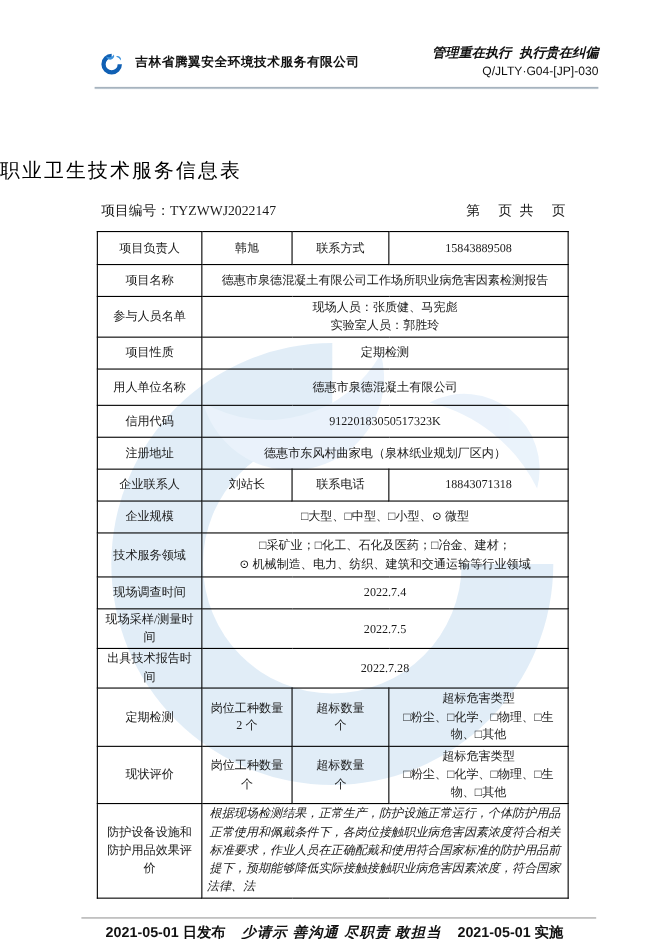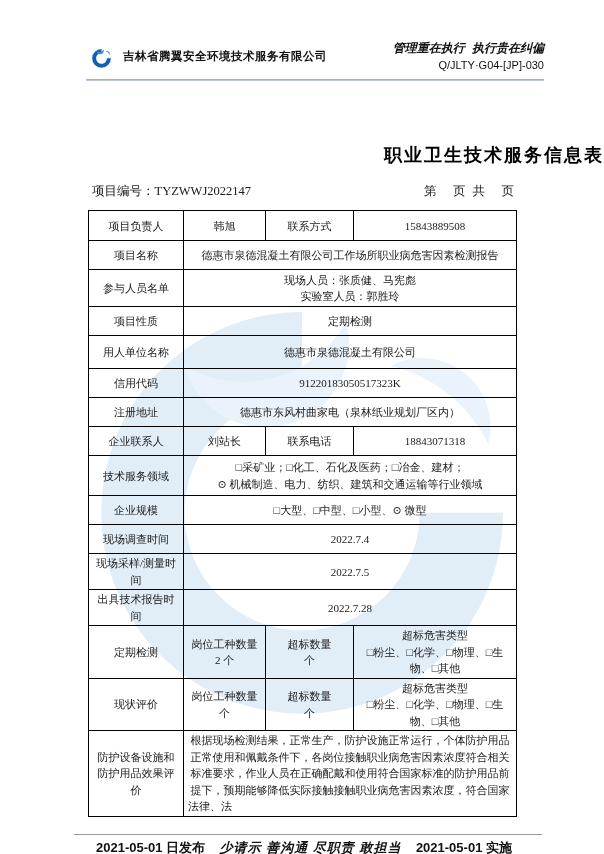--- a/index.html
+++ b/index.html
@@ -35,23 +35,23 @@
   .slogan{font-size:12px;font-weight:bold;font-style:italic;color:#111;line-height:1.5;font-family:Liberation Mono, monospace;}
   .doccode{font-size:11px;font-weight:normal;color:#111;line-height:1.4;}
   .hrule{
     position:relative;z-index:2;
     margin:6px 60px 0 86px;height:2px;
     background:linear-gradient(#9aa7b4,#c8d2da);
   }
   
   .title{
     position:relative;z-index:2;
-    margin:62px 0 0 0;text-align:right;
-    font-family:"Liberation Sans","DejaVu Sans",sans-serif;
-    font-size:18px;font-weight:bold;letter-spacing:2px;color:#000;
+    margin:62px 0 0 0;text-align:left;
+    font-family:"Liberation Sans","DejaVu Sans",sans-serif;
+    font-size:18px;font-weight:normal;letter-spacing:2px;color:#000;
   }
   .meta{
     position:relative;z-index:2;
     display:flex;justify-content:space-between;align-items:flex-start;
     margin:16px 88px 0 92px;font-size:12.5px;
   }
   .pg{letter-spacing:2px;}
   
   table.grid{
     position:relative;z-index:2;
@@ -60,21 +60,21 @@
     font-size:11px;background:transparent;
   }
   table.grid td{
     border:1px solid #000;
     text-align:center;vertical-align:middle;
     padding:1px 4px;line-height:1.5;
     overflow:hidden;
     white-space:pre-line;
   }
   td.lbl{padding:1px 6px;}
-  td.lft{text-align:justify;text-align-last:left;padding:2px 8px;line-height:1.62;}
+  td.lft{text-align:justify;text-align-last:left;padding:2px 8px;line-height:1.62;font-style:italic;}
   
   .frule{
     position:relative;z-index:2;
     margin:3px 62px 0 74px;height:1px;background:#999;
   }
   .ftr{
     position:relative;z-index:2;
     display:flex;justify-content:space-between;align-items:baseline;
     margin:4px 92px 0 96px;
     font-family:"Liberation Sans","DejaVu Sans",sans-serif;
@@ -166,28 +166,28 @@
     <tr style="height:29px">
       <td class="lbl">注册地址</td>
       <td colspan="3">德惠市东风村曲家电（泉林纸业规划厂区内）</td>
     </tr>
     <tr style="height:29px">
       <td class="lbl">企业联系人</td>
       <td>刘站长</td>
       <td class="lbl">联系电话</td>
       <td>18843071318</td>
     </tr>
+    <tr style="height:29px">
+      <td class="lbl">企业规模</td>
+      <td colspan="3">□大型、□中型、□小型、⊙ 微型</td>
+    </tr>
     <tr style="height:40px">
       <td class="lbl">技术服务领域</td>
       <td colspan="3">□采矿业；□化工、石化及医药；□冶金、建材；
 ⊙ 机械制造、电力、纺织、建筑和交通运输等行业领域</td>
-    </tr>
-    <tr style="height:29px">
-      <td class="lbl">企业规模</td>
-      <td colspan="3">□大型、□中型、□小型、⊙ 微型</td>
     </tr>
     <tr style="height:29px">
       <td class="lbl">现场调查时间</td>
       <td colspan="3">2022.7.4</td>
     </tr>
     <tr style="height:36px">
       <td class="lbl">现场采样/测量时间</td>
       <td colspan="3">2022.7.5</td>
     </tr>
     <tr style="height:29px">

